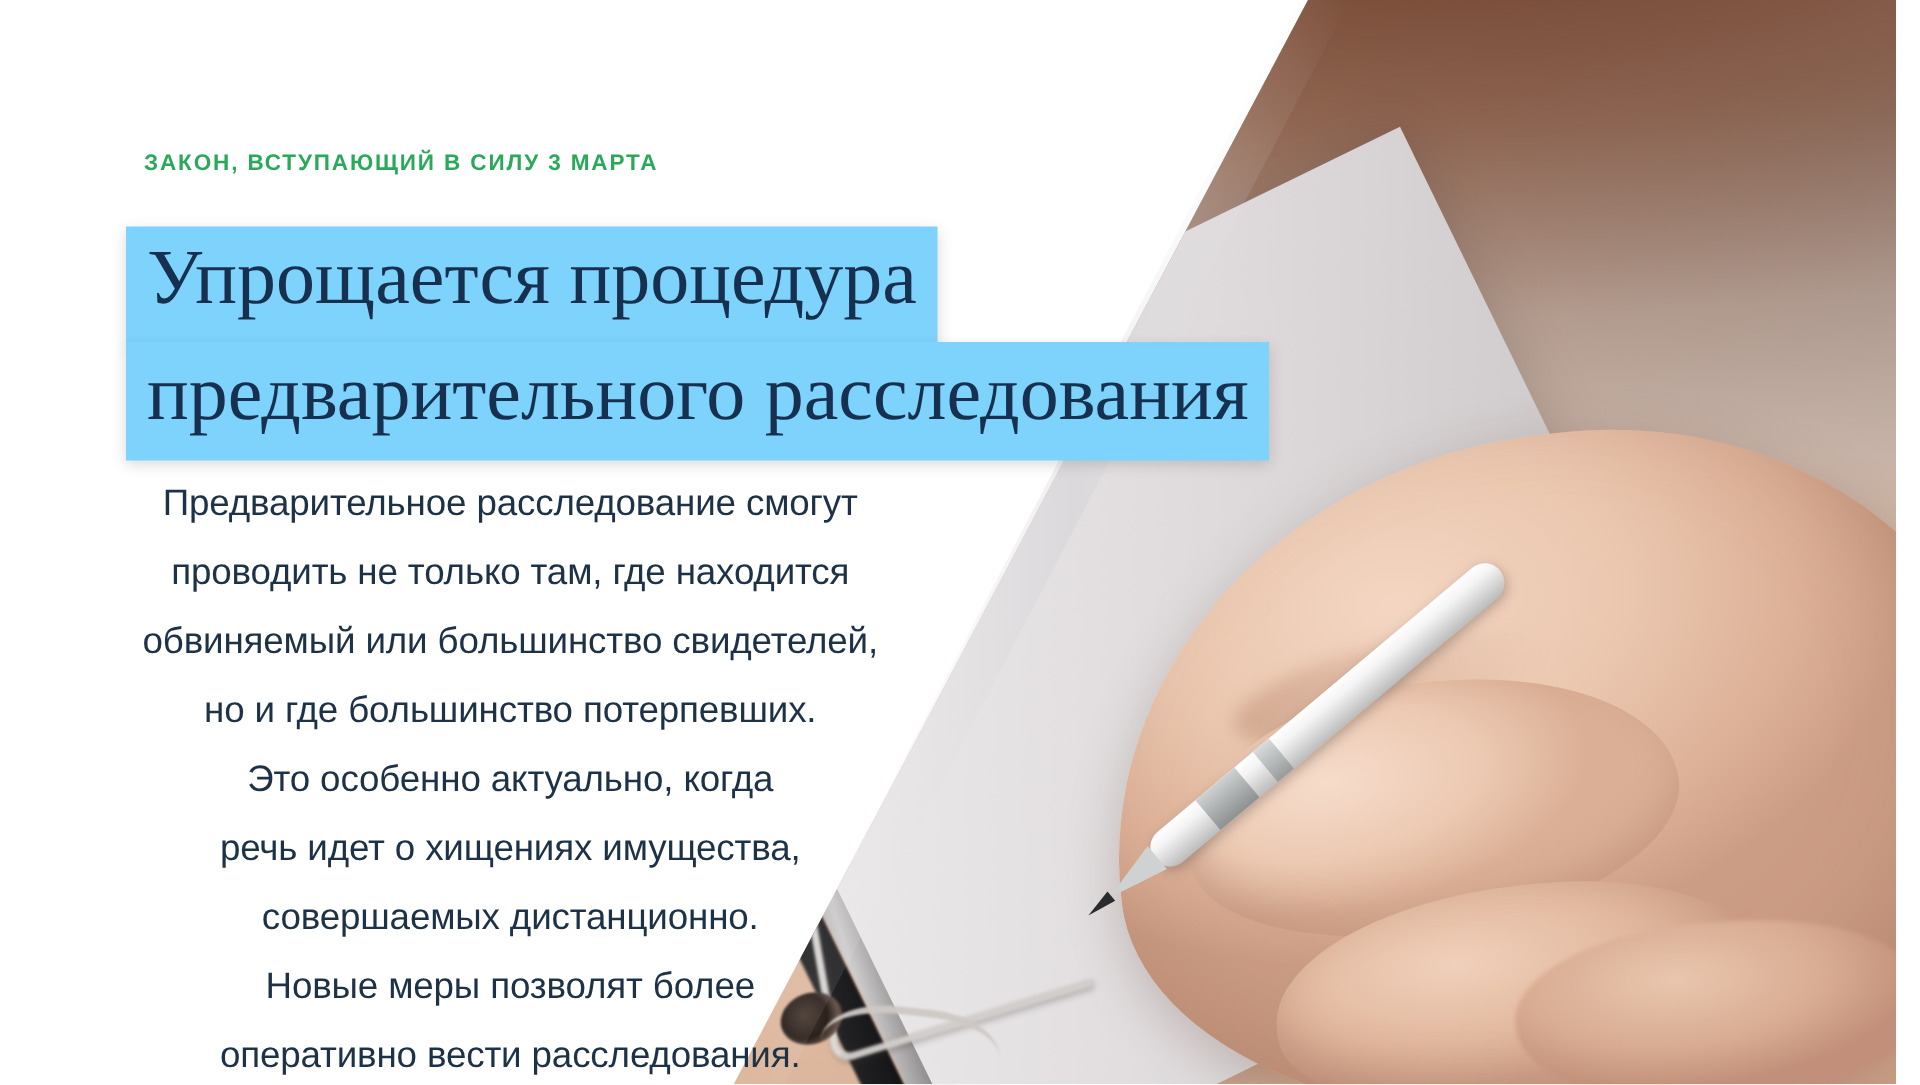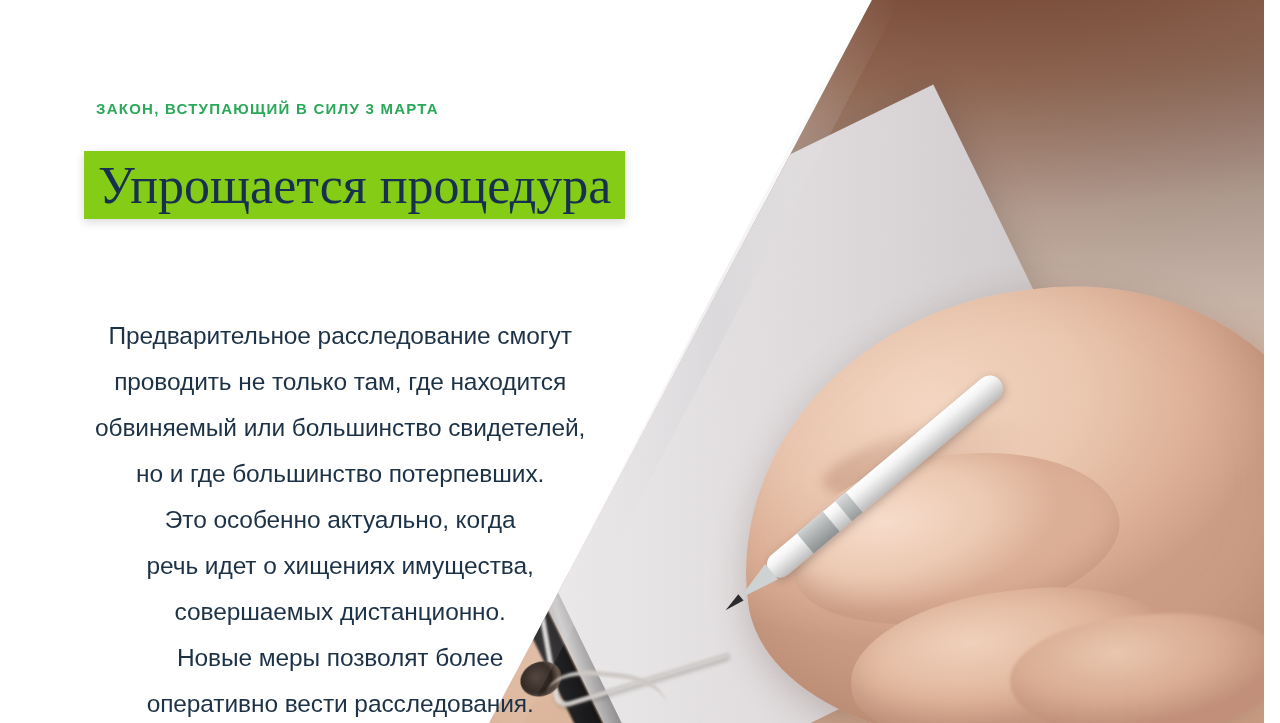--- a/index.html
+++ b/index.html
@@ -186,22 +186,22 @@
 
   #eyebrow{
     position:absolute; left:96px; top:100px;
     font-size:15px; font-weight:700; letter-spacing:1.25px;
     color:#2aa95a; white-space:nowrap;
   }
 
   .headline-row{ position:absolute; left:84px; }
   .headline-box{
     display:inline-block;
-    background:#84cc16;
-    padding:8px 14px 7px 14px;
+    background:#7dd3fc;
+    padding:8px 14px 18px 14px;
     box-shadow:0 3px 9px rgba(30,30,40,0.17);
   }
   .headline-text{
     font-family:"Liberation Serif", serif;
     font-size:52px; line-height:1.02;
     color:#17304f; white-space:nowrap; letter-spacing:0px;
   }
   #headline-row-1{ top:151px; }
   #headline-row-2{ top:228px; }
 
@@ -267,20 +267,25 @@
   <div id="content">
 
     <div id="eyebrow">ЗАКОН, ВСТУПАЮЩИЙ В СИЛУ 3 МАРТА</div>
 
     <div class="headline-row" id="headline-row-1">
       <span class="headline-box">
         <span class="headline-text">Упрощается процедура</span>
       </span>
     </div>
 
+    <div class="headline-row" id="headline-row-2">
+      <span class="headline-box">
+        <span class="headline-text">предварительного расследования</span>
+      </span>
+    </div>
 
     <div id="body-copy">Предварительное расследование смогут
 проводить не только там, где находится
 обвиняемый или большинство свидетелей,
 но и где большинство потерпевших.
 Это особенно актуально, когда
 речь идет о хищениях имущества,
 совершаемых дистанционно.
 Новые меры позволят более
 оперативно вести расследования.</div>

